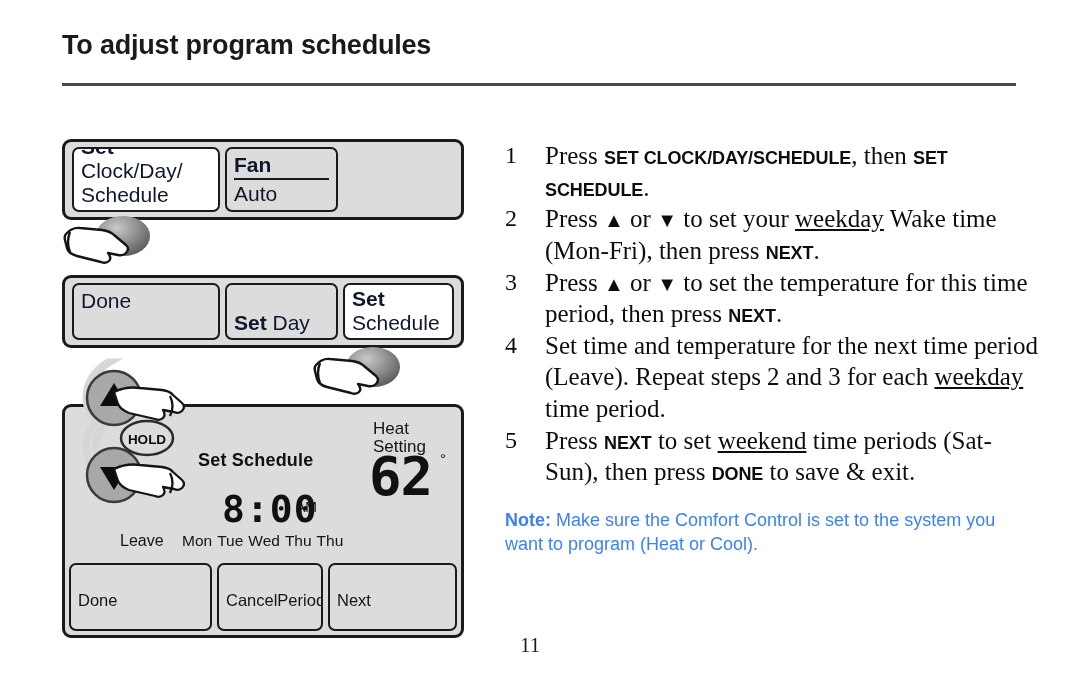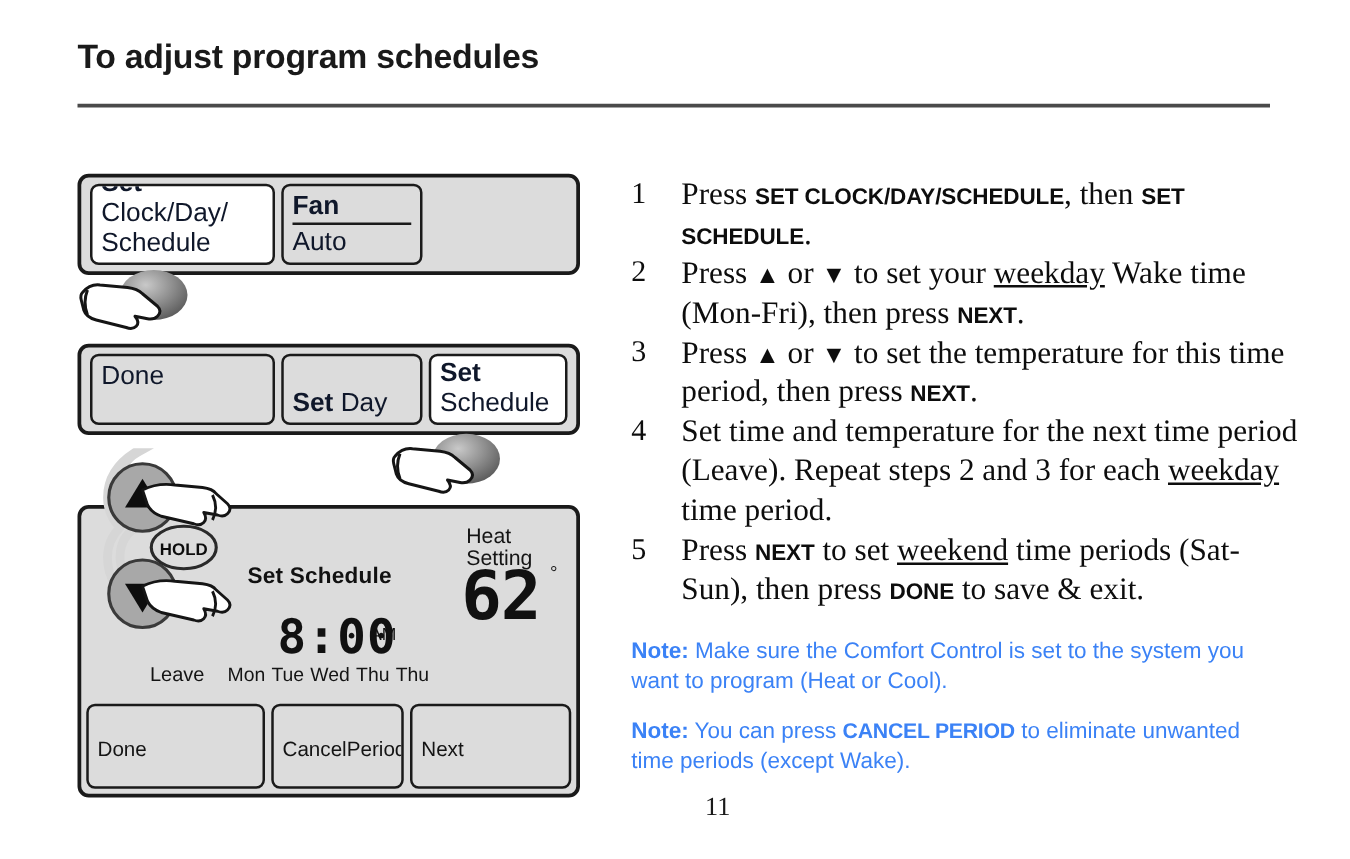--- a/index.html
+++ b/index.html
@@ -256,21 +256,21 @@
   .note { margin-bottom: 16px; }
   .note-label { font-weight: bold; }
   .note .kbd2 {
     font-weight: bold;
     font-size: 17px;
     letter-spacing: -0.2px;
   }
 
   .page-number {
     position: absolute;
-    left: 564px;
+    left: 520px;
     top: 633px;
     font-family: "Liberation Serif", serif;
     font-size: 21px;
     color: #1a1a1a;
   }
 </style>
 </head>
 <body>
 
 <div class="page-title">To adjust program schedules</div>
@@ -411,16 +411,15 @@
       <div class="step-body"><span>Set time and temperature for the next time period (Leave). Repeat steps 2 and 3 for each </span><span class="uline">weekday</span><span> time period.</span></div>
     </div>
     <div class="step">
       <div class="step-num">5</div>
       <div class="step-body"><span>Press </span><span class="kbd">Next</span><span> to set </span><span class="uline">weekend</span><span> time periods (Sat-Sun), then press </span><span class="kbd">Done</span><span> to save &amp; exit.</span></div>
     </div>
   </div>
 
 <div class="notes">
     <div class="note"><span class="note-label">Note:</span><span> Make sure the Comfort Control is set to the system you want to program (Heat or Cool).</span></div>
-    <div class="note"><span class="note-label">Note:</span><span> You can press </span><span class="kbd2">CANCEL PERIOD</span><span> to eliminate unwanted time periods (except Wake).</span></div>
   </div>
 
 <div class="page-number">11</div>
 
 </body></html>

